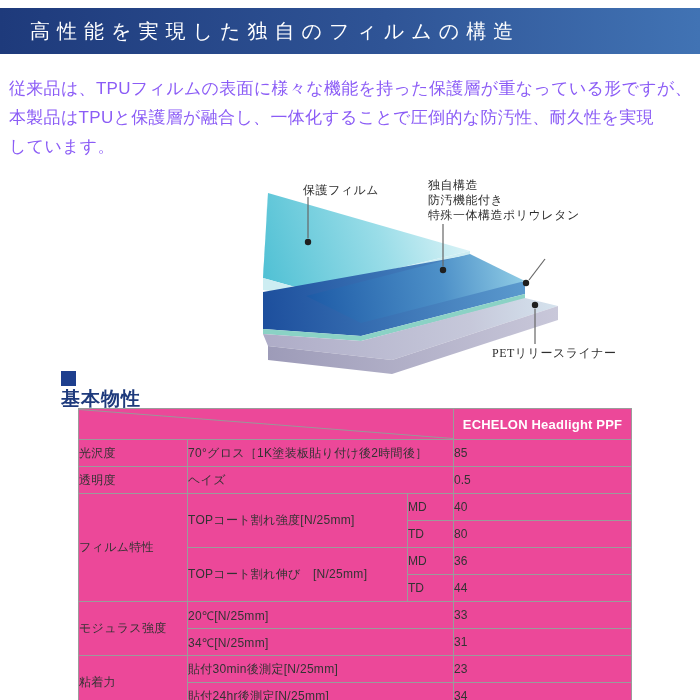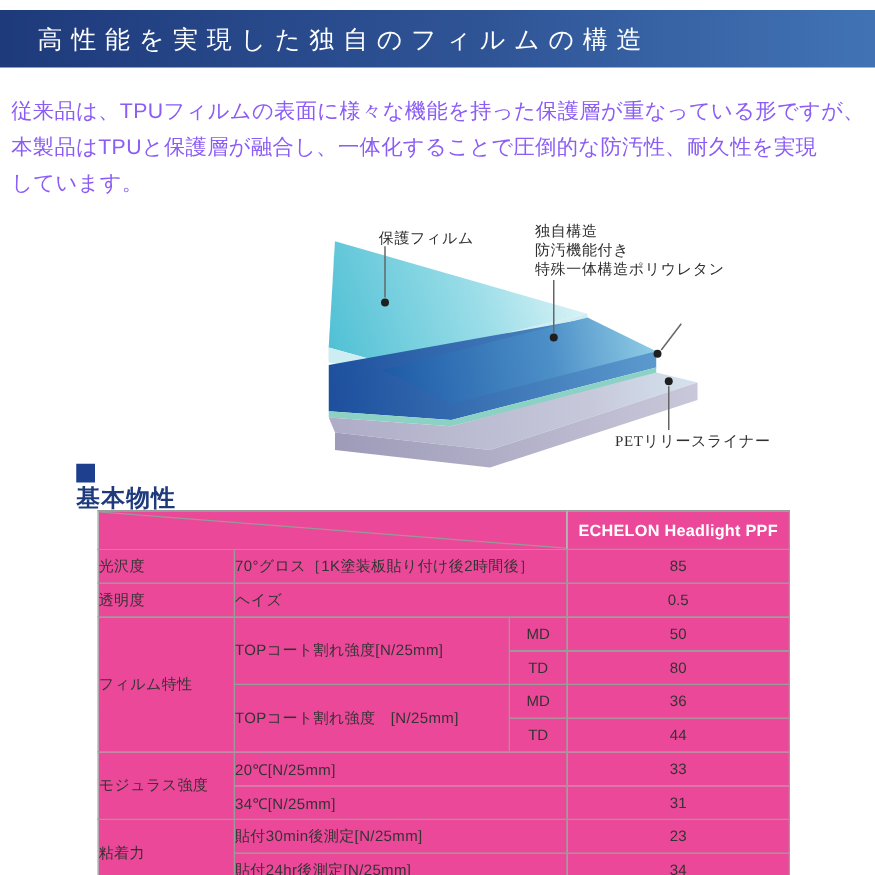--- a/index.html
+++ b/index.html
@@ -22,21 +22,21 @@
   .section-head{position:absolute;left:61px;top:371px;display:flex;align-items:flex-start;flex-direction:column;}
   .section-head .sq{width:15px;height:15px;background:#1e3f8e;margin-right:9px;}
   .section-head .t{font-size:19px;font-weight:bold;color:#1e3a7c;letter-spacing:1px;}
   
   table.spec{position:absolute;left:78px;top:408px;width:553px;border-collapse:collapse;
              table-layout:fixed;font-size:12px;color:#333;}
   table.spec td{border:1px solid #9b9b9b;height:26px;padding:0;vertical-align:middle;
                 background:#ec4899;}
   table.spec{border:1px solid #8c8c8c;}
   td.cat,td.item{padding-left:13px;text-align:left;letter-spacing:0.3px;}
-  td.val,td.sub{text-align:center;}
+  td.val,td.sub{}
   tr.hdr td{height:30px;}
   td.corner{position:relative;background:#fff;}
   td.corner svg{position:absolute;left:0;top:0;width:100%;height:100%;}
   td.prod{background:linear-gradient(170deg,#4f86c5 0%,#2c549e 60%,#1d3d88 100%);
           color:#ffffff;font-weight:bold;font-size:13px;text-align:center;letter-spacing:0.2px;}
 </style>
 </head>
 <body>
 
 <div class="page">
@@ -132,28 +132,28 @@
     </tr>
     <tr>
       <td class="cat">透明度</td>
       <td class="item" colspan="2">ヘイズ</td>
       <td class="val">0.5</td>
     </tr>
     <tr>
       <td class="cat" rowspan="4">フィルム特性</td>
       <td class="item" rowspan="2">TOPコート割れ強度[N/25mm]</td>
       <td class="sub">MD</td>
-      <td class="val">50</td>
+      <td class="val">40</td>
     </tr>
     <tr>
       <td class="sub">TD</td>
       <td class="val">80</td>
     </tr>
     <tr>
-      <td class="item" rowspan="2">TOPコート割れ強度　[N/25mm]</td>
+      <td class="item" rowspan="2">TOPコート割れ伸び　[N/25mm]</td>
       <td class="sub">MD</td>
       <td class="val">36</td>
     </tr>
     <tr>
       <td class="sub">TD</td>
       <td class="val">44</td>
     </tr>
     <tr>
       <td class="cat" rowspan="2">モジュラス強度</td>
       <td class="item" colspan="2">20℃[N/25mm]</td>

